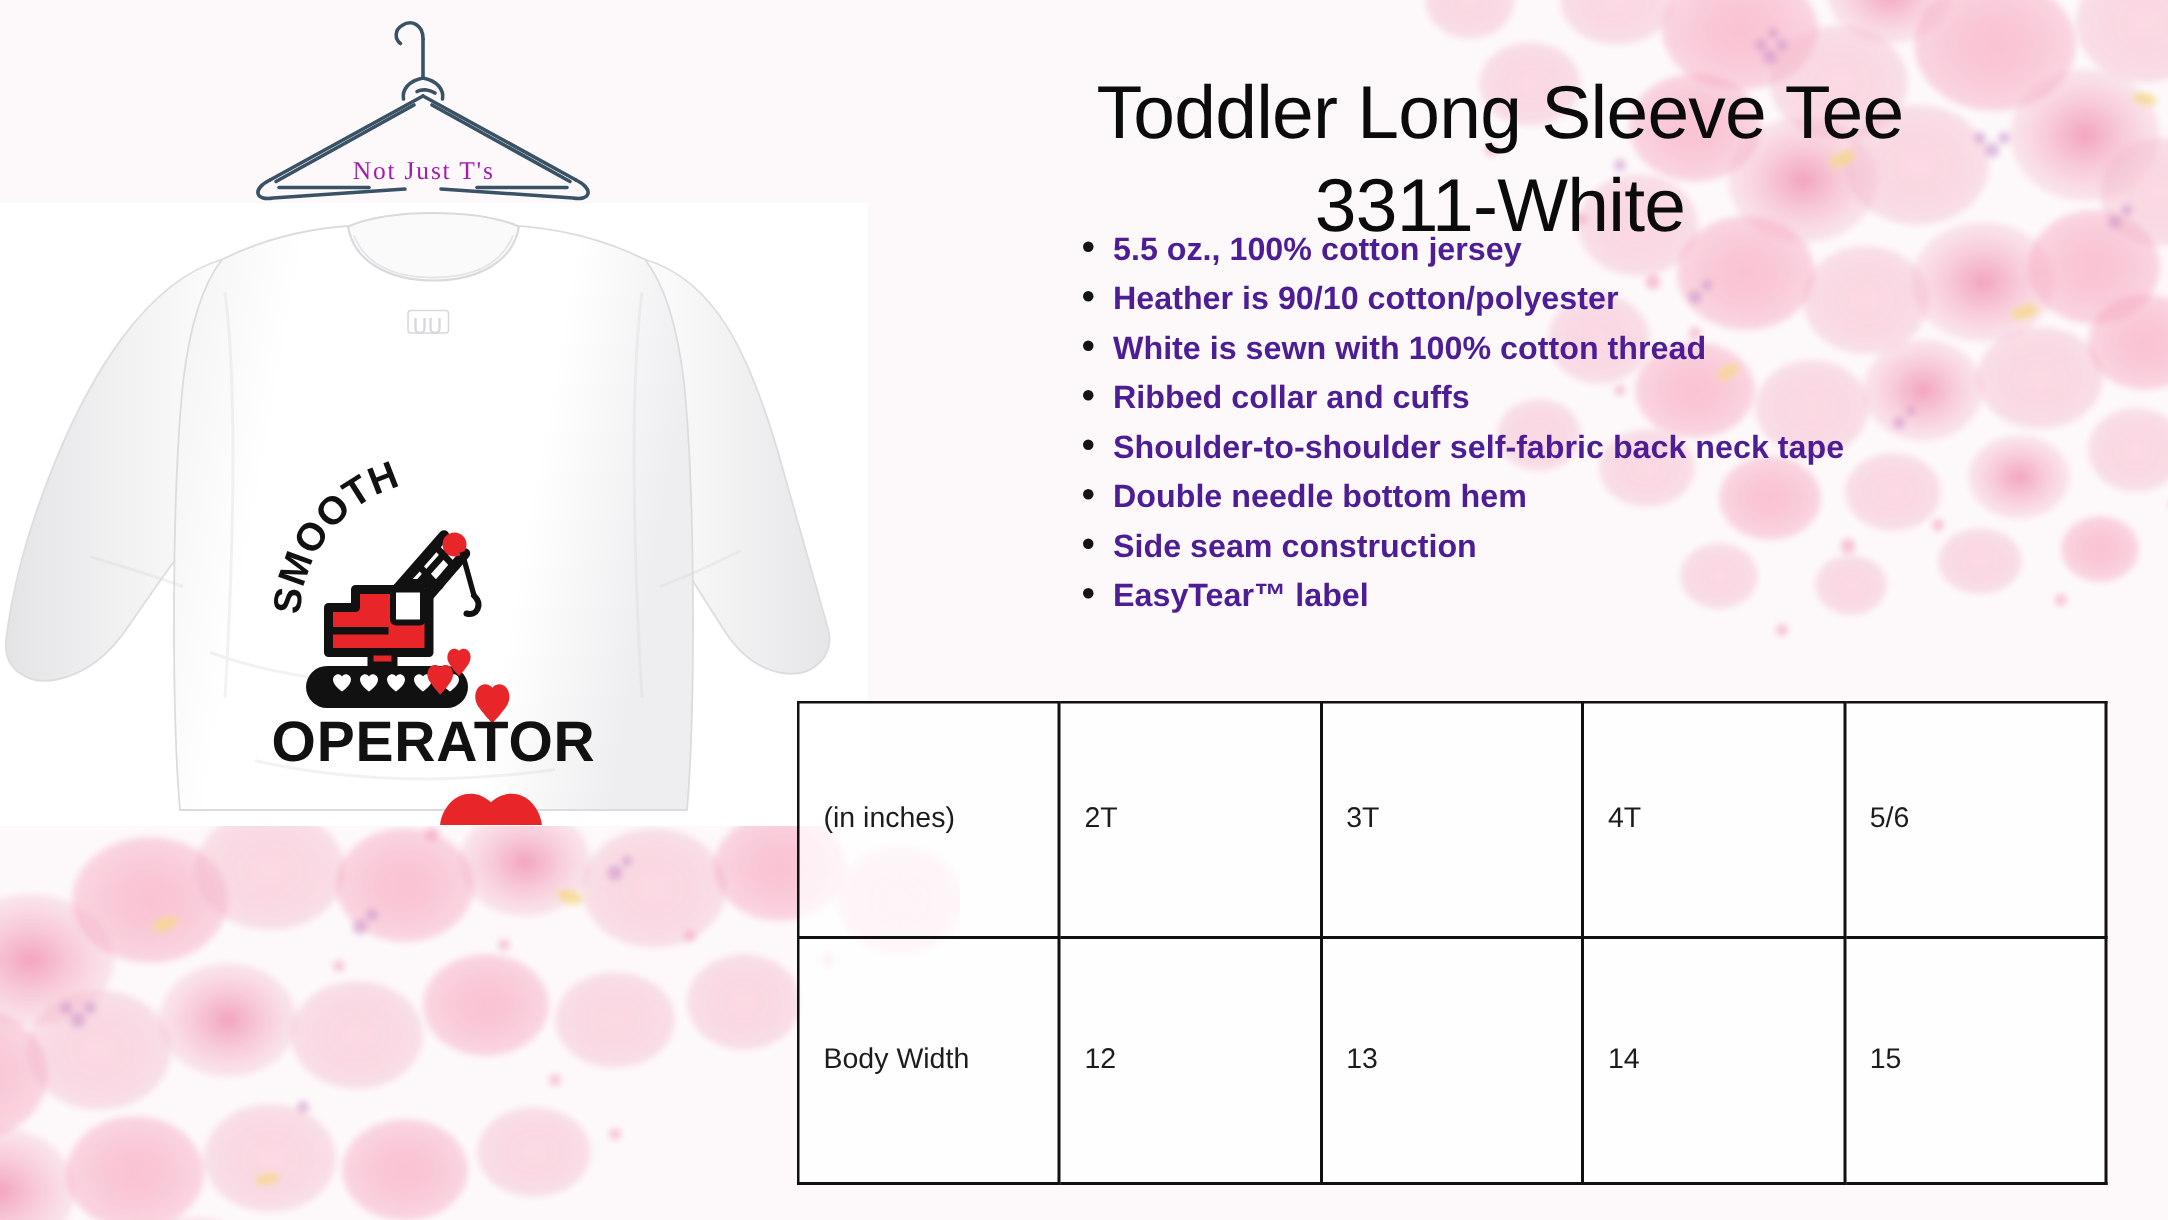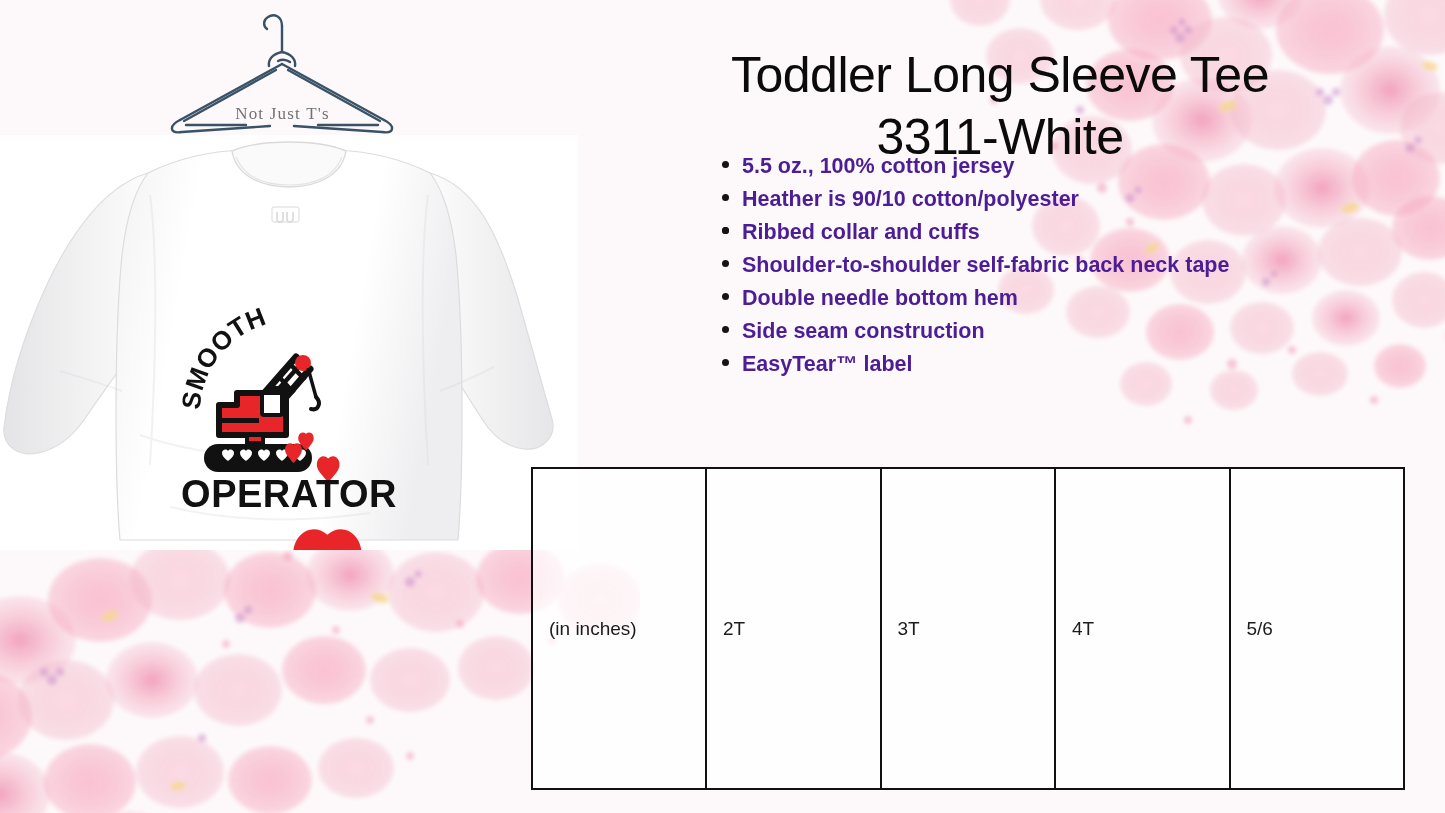--- a/index.html
+++ b/index.html
@@ -20,21 +20,21 @@
     position:absolute;left:0;top:135px;width:578px;height:415px;
     background:#ffffff;overflow:hidden;
   }
   #tee{position:absolute;left:0;top:0;width:578px;height:415px;}
 
   
   #logo{position:absolute;left:150px;top:8px;width:265px;height:128px;}
   #logo-text{
     position:absolute;left:0;right:0;top:96px;text-align:center;
     font-family:"Liberation Serif", serif;
-    font-size:17px;letter-spacing:1.2px;color:#737373;
+    font-size:17px;letter-spacing:1.2px;color:#a21caf;
   }
 
   
   #title{
     position:absolute;left:600px;top:16px;width:800px;
     text-align:center;
     font-family:"Liberation Sans", sans-serif;
     font-weight:normal;font-size:50px;line-height:1.0;
     color:#0b0b0b;letter-spacing:-0.5px;
   }
@@ -353,21 +353,21 @@
   </div>
 
   <h1 id="title">
     <span>Toddler Long Sleeve Tee</span>
     <span class="line2">3311-White</span>
   </h1>
 
   <ul id="features">
     <li><span class="dot"></span><span>5.5 oz., 100% cotton jersey</span></li>
     <li><span class="dot"></span><span>Heather is 90/10 cotton/polyester</span></li>
-    <li><span class="dot"></span></li>
+    <li><span class="dot"></span><span>White is sewn with 100% cotton thread</span></li>
     <li><span class="dot"></span><span>Ribbed collar and cuffs</span></li>
     <li><span class="dot"></span><span>Shoulder-to-shoulder self-fabric back neck tape</span></li>
     <li><span class="dot"></span><span>Double needle bottom hem</span></li>
     <li><span class="dot"></span><span>Side seam construction</span></li>
     <li><span class="dot"></span><span>EasyTear™ label</span></li>
   </ul>
 
   <table id="sizetable">
     <colgroup>
         <col class="c0">
@@ -377,16 +377,23 @@
         <col class="cx">
       </colgroup>
     <tbody>
       <tr class="hdr">
         <td>(in inches)</td>
         <td>2T</td>
         <td>3T</td>
         <td>4T</td>
         <td>5/6</td>
       </tr>
+      <tr class="r2">
+        <td class="lbl">Body Width</td>
+        <td>12</td>
+        <td>13</td>
+        <td>14</td>
+        <td>15</td>
+      </tr>
     </tbody>
   </table>
 
 </div>
 
 </body></html>

